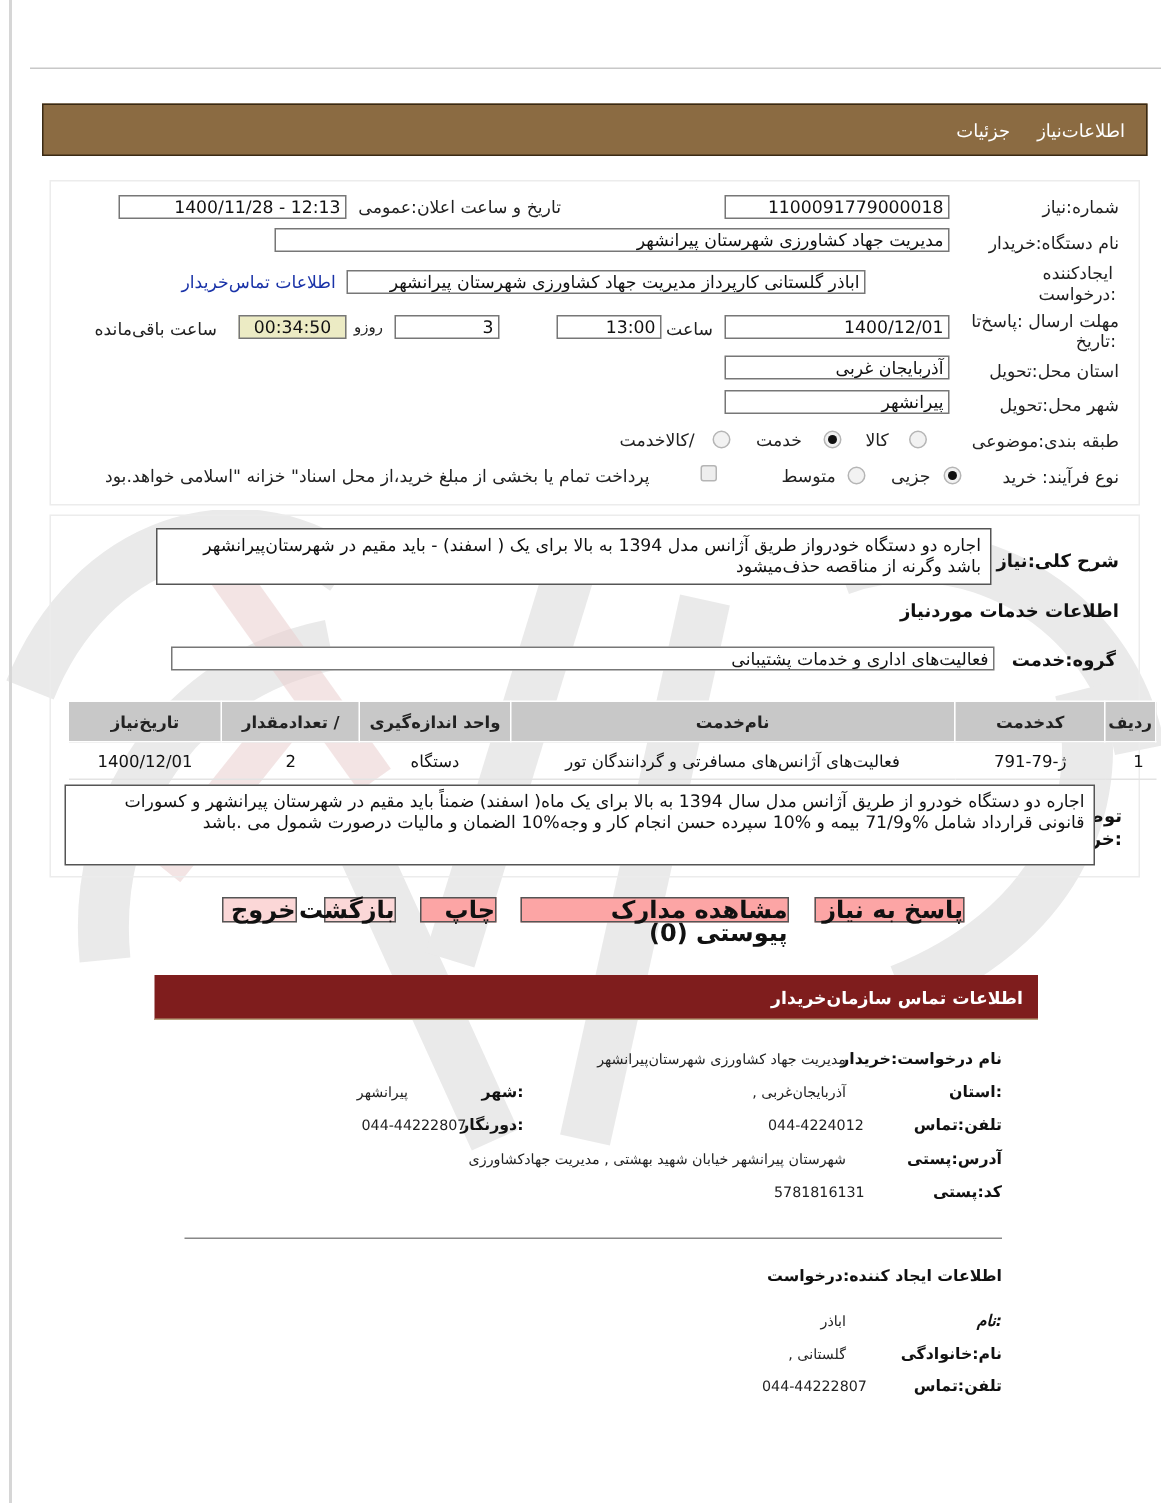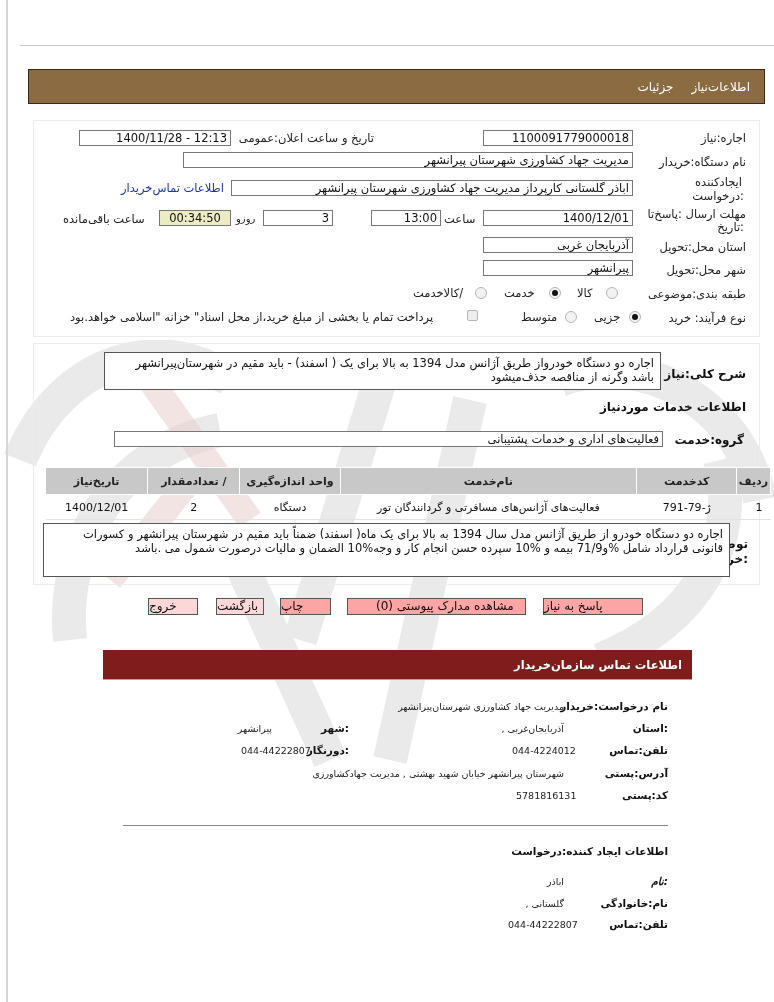--- a/index.html
+++ b/index.html
@@ -54,21 +54,21 @@
   table.svc th {
     background: #c8c8c8; color: #222; font-weight: bold; font-size: 11px; height: 24px;
     border: 1px solid #fff; text-align: center;
   }
   table.svc th.first { text-align: right; padding-right: 2px; }
   table.svc td { font-size: 11px; height: 22px; text-align: center; border-bottom: 1px solid #e3e3e3; }
   table.svc td.first { text-align: right; padding-right: 8px; }
 
   .btn {
     position: absolute; height: 17px; box-sizing: border-box; border: 1px solid #555;
-    font-size: 12px; line-height: 15px; text-align: left; direction: rtl;
+    font-size: 16px; line-height: 15px; text-align: right; direction: rtl; font-weight: bold;
   }
   .btn.green { background: #fca5a5; }
   .btn.pink { background: #fbd7d7; }
 
   .hdr2 {
     position: absolute; left: 103px; top: 650px; width: 589px; height: 30px;
     background: #7f1d1d; border-bottom: 1px solid #b8a27e; direction: rtl; box-sizing: border-box;
     padding-right: 10px; display: flex; align-items: center;
   }
   .hdr2 span { color: #fff; font-weight: bold; font-size: 11.5px; }
@@ -99,32 +99,32 @@
   </g>
 </svg>
 
 <div class="tabbar">
   <span>اطلاعات‌نیاز</span>
   <span>جزئیات</span>
 </div>
 
 <div class="panel p1"></div>
 
-<span class="abs lbl" style="right:28px; top:131px;">اجاره:نیاز</span>
+<span class="abs lbl" style="right:28px; top:131px;">شماره:نیاز</span>
 <div class="field ltr" style="left:483px; top:130px; width:150px;">1100091779000018</div>
 
 <span class="abs lbl" style="right:400px; top:131px;">تاریخ و ساعت اعلان:عمومی</span>
 <div class="field ltr" style="left:79px; top:130px; width:152px;">1400/11/28 - 12:13</div>
 
 <span class="abs lbl" style="right:28px; top:155px;">نام دستگاه:خریدار</span>
 <div class="field" style="left:183px; top:152px; width:450px;">مدیریت جهاد کشاورزی شهرستان پیرانشهر</div>
 
 <span class="abs lbl" style="right:32px; top:175px;">ایجادکننده</span>
 <span class="abs lbl" style="right:30px; top:189px;">:درخواست</span>
-<div class="field" style="left:231px; top:180px; width:402px;">اباذر گلستانی کارپرداز مدیریت جهاد کشاورزی شهرستان پیرانشهر</div>
+<div class="field" style="left:231px; top:180px; width:346px;">اباذر گلستانی کارپرداز مدیریت جهاد کشاورزی شهرستان پیرانشهر</div>
 <span class="abs link" style="left:121px; top:181px;">اطلاعات تماس‌خریدار</span>
 
 <span class="abs lbl" style="right:28px; top:207px;">مهلت ارسال :پاسخ‌تا</span>
 <span class="abs lbl" style="right:30px; top:220px;">:تاریخ</span>
 <div class="field ltr" style="left:483px; top:210px; width:150px;">1400/12/01</div>
 <span class="abs lbl" style="left:444px; top:212px;">ساعت</span>
 <div class="field ltr" style="left:371px; top:210px; width:70px;">13:00</div>
 <div class="field ltr" style="left:263px; top:210px; width:70px;">3</div>
 <span class="abs lbl" style="left:236px; top:213px; font-size:10px;">روزو</span>
 <div class="field ltr timer" style="left:159px; top:210px; width:72px;">00:34:50</div>

